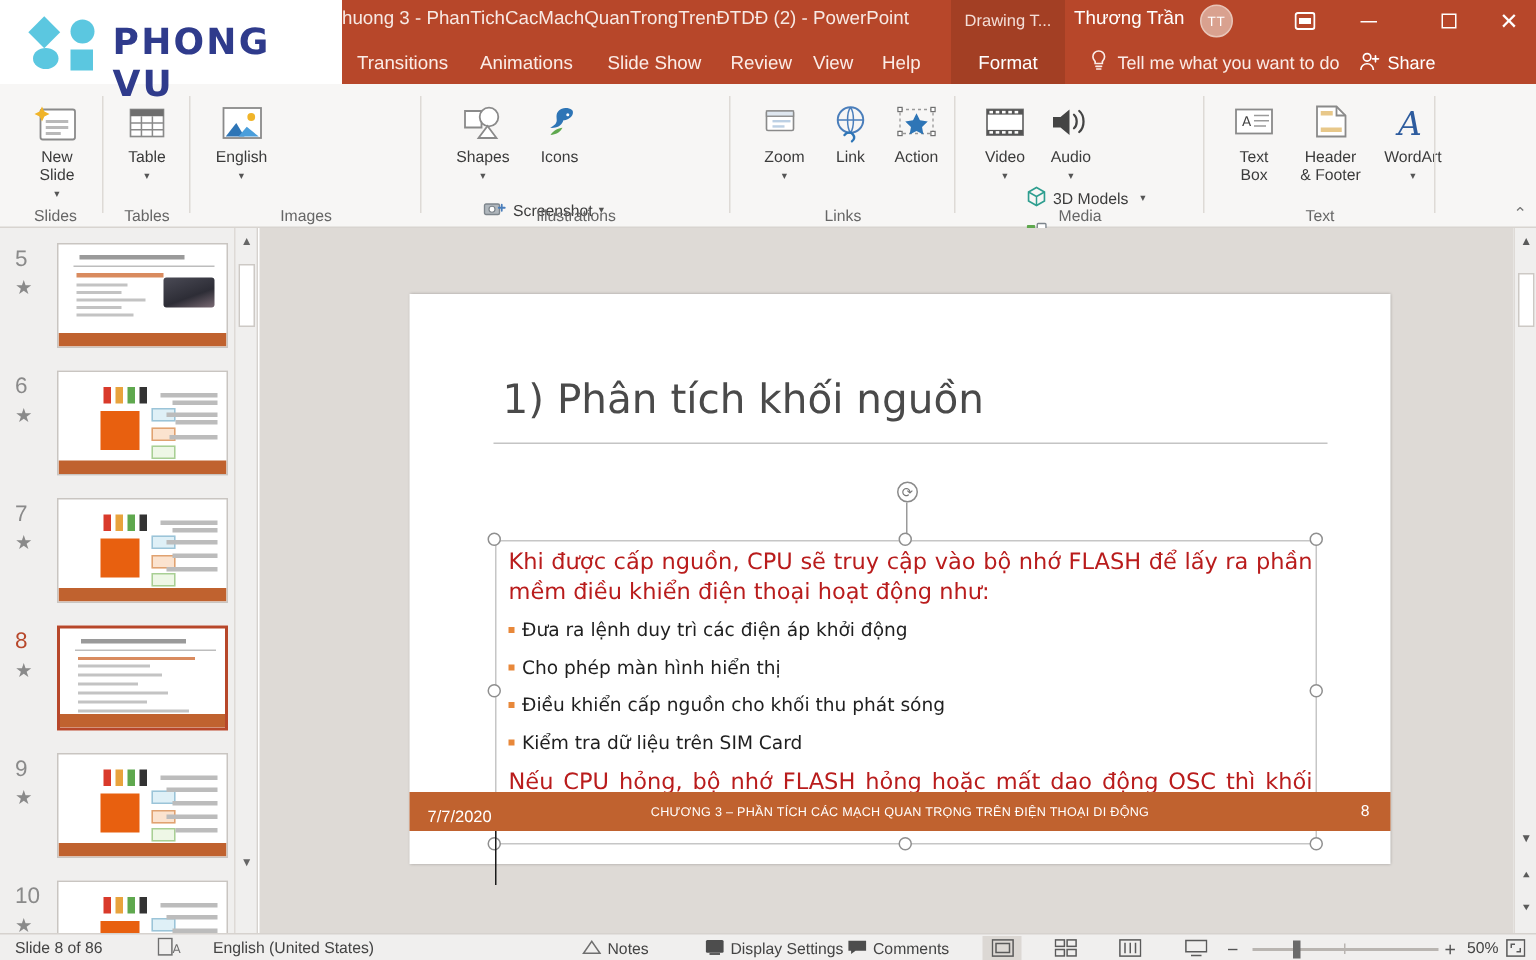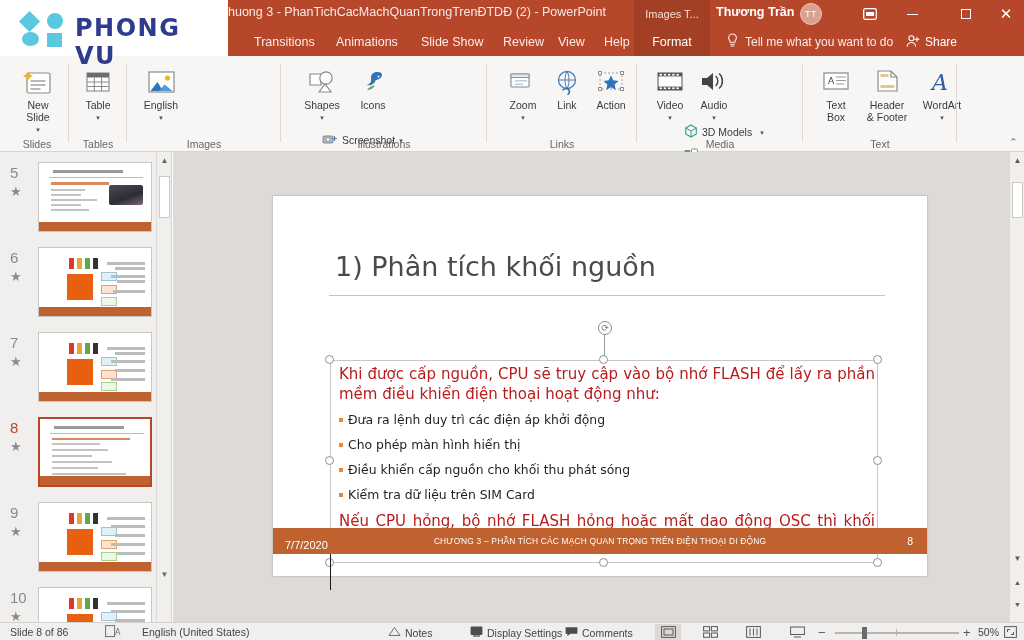--- a/index.html
+++ b/index.html
@@ -23,21 +23,21 @@
     font-size: 12.5px; color: #f7e9e4; white-space: nowrap;
   }
   .ctx-tab {
     position: absolute; left: 634px; top: 0; width: 76px; height: 28px;
     background: #a33f24; color: #f3ded7; font-size: 11px;
     display: flex; align-items: center; justify-content: center;
     overflow: hidden; white-space: nowrap;
   }
   .user-name {
     position: absolute; left: 716px; top: 5px; font-size: 12.5px;
-    color: #ffffff; white-space: nowrap; font-weight: 700;
+    color: #ffffff; white-space: nowrap; font-weight: 400;
   }
   .avatar {
     position: absolute; left: 800px; top: 3px; width: 22px; height: 22px;
     border-radius: 50%; background: #d9a18f; color: #fff;
     font-size: 9px; display: flex; align-items: center; justify-content: center;
     border: 1.5px solid #e8c5b8; letter-spacing: .5px;
   }
   .win-btn {
     position: absolute; top: 0; height: 28px; width: 44px;
     display: flex; align-items: center; justify-content: center;
@@ -49,21 +49,21 @@
   .win-close { left: 984px; font-size: 15px; }
   .glyph-box { width: 10px; height: 10px; border: 1.4px solid #fff; }
   .glyph-min { width: 11px; height: 0; border-top: 1.4px solid #fff; }
 
   
   .tabbar {
     position: absolute; left: 0; top: 28px; width: 1024px; height: 28px;
     background: #b7472a;
   }
   .tab {
-    position: absolute; top: 0; height: 28px; padding: 0 26px;
+    position: absolute; top: 0; height: 28px; padding: 0 10px;
     display: flex; align-items: center; color: #fbece7; font-size: 12.5px;
     white-space: nowrap;
   }
   .tab.active {
     background: #a33f24; color: #ffffff;
   }
   .tellme {
     position: absolute; left: 726px; top: 0; height: 28px;
     display: flex; align-items: center; gap: 6px;
     color: #fbece7; font-size: 12px; white-space: nowrap;
@@ -301,21 +301,21 @@
     position: absolute; left: 75px; top: 14px;
     font-size: 24px; font-weight: 700; color: #2f3b8c;
     letter-spacing: 1.5px; font-family: "DejaVu Sans", sans-serif;
   }
 </style>
 </head>
 <body>
 
 <div class="titlebar">
   <div class="title-text">huong 3 - PhanTichCacMachQuanTrongTrenĐTDĐ (2)  -  PowerPoint</div>
-  <div class="ctx-tab">Images T...</div>
+  <div class="ctx-tab">Drawing T...</div>
   <div class="user-name">Thương Trần</div>
   <div class="avatar">TT</div>
 
   <div class="win-btn win-ribbon-opts">
     <svg width="14" height="12" viewBox="0 0 14 12">
         <rect x="0.7" y="0.7" width="12.6" height="10.6" rx="1.5" fill="none" stroke="#fff" stroke-width="1.3"></rect>
         <rect x="3" y="4" width="8" height="4" fill="#fff"></rect>
       </svg>
   </div>
   <div class="win-btn win-min">

